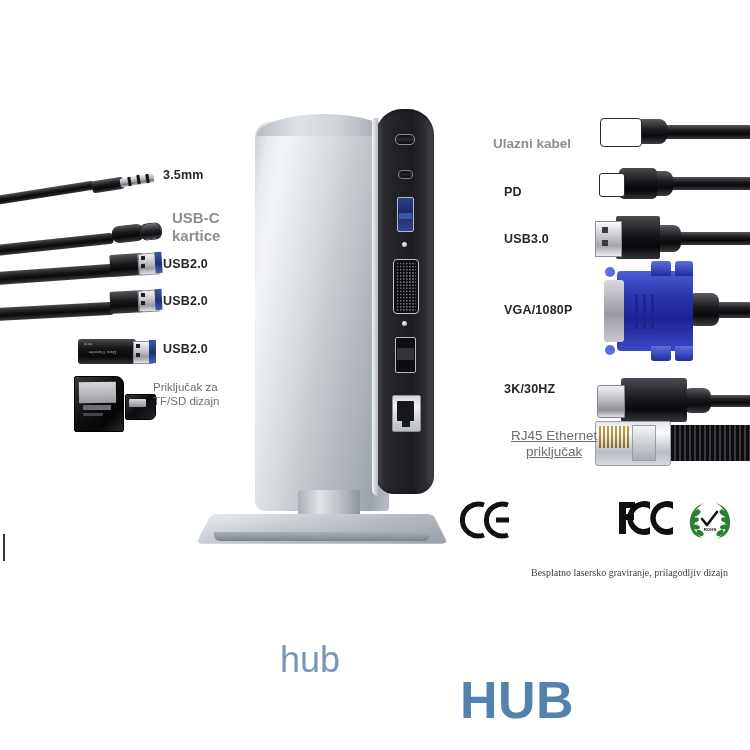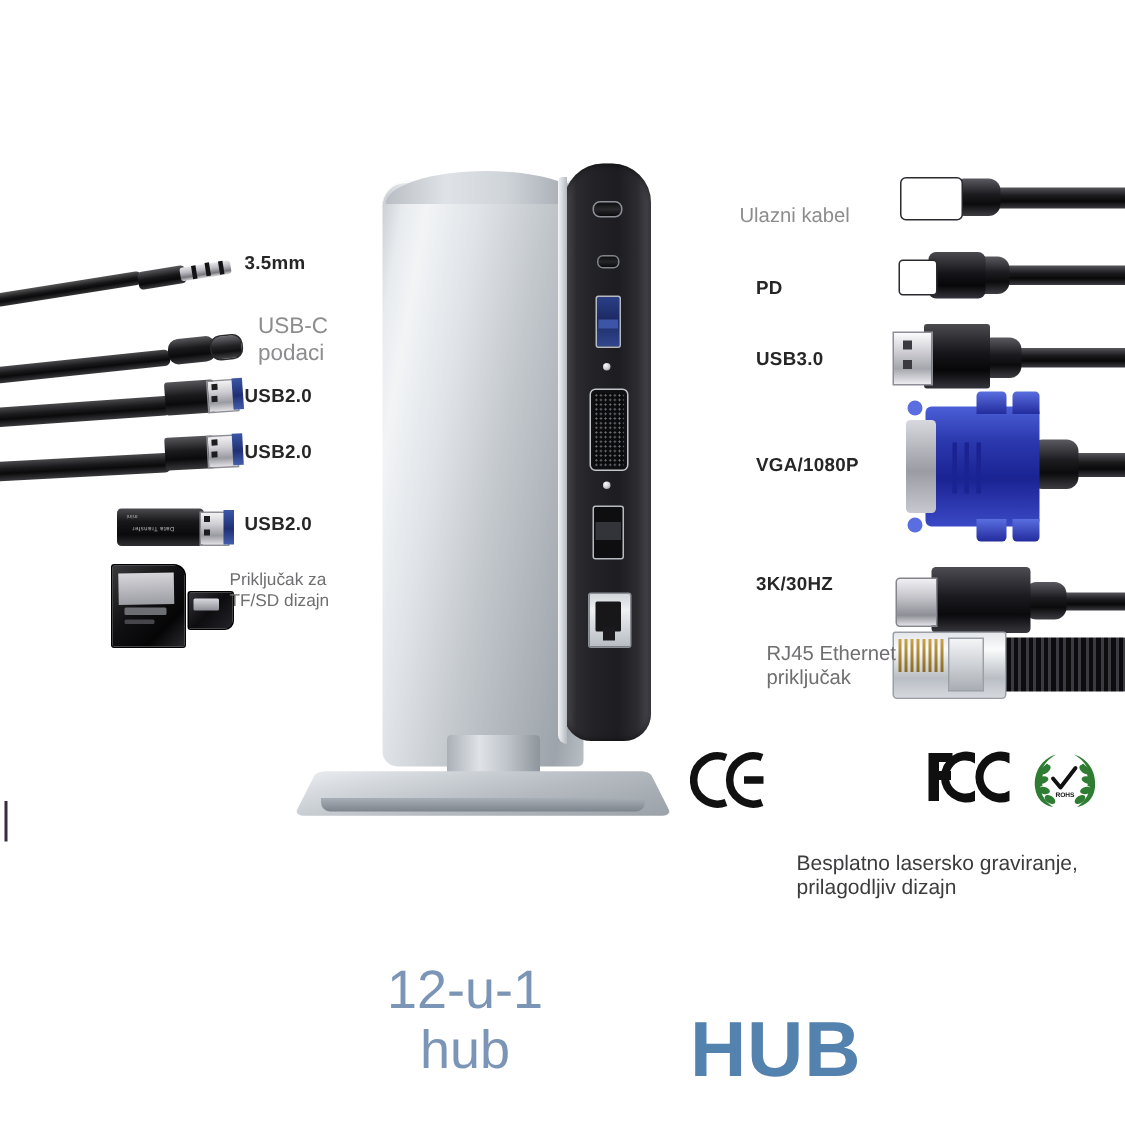--- a/index.html
+++ b/index.html
@@ -10,21 +10,21 @@
     position:relative;
   }
   .stage{position:absolute;left:0;top:0;width:750px;height:750px;}
 
   
   .abs{position:absolute;}
 
   
   .lbl{position:absolute;white-space:pre;line-height:1.18;}
   .lbl-bold{font-weight:bold;color:#262626;font-size:12.5px;letter-spacing:.2px;}
-  .lbl-light{color:#8d8d8f;font-weight:400;}
+  .lbl-light{color:#8d8d8f;font-weight:700;}
   .lbl-gray{color:#6f6f71;font-weight:400;}
 
   
   .cable-wrap{position:absolute;}
   .cord{position:absolute;background:linear-gradient(to bottom,#4a4a4d 0%,#1b1b1d 38%,#0a0a0b 62%,#3a3a3d 100%);border-radius:4px;}
   .cord.thin{background:linear-gradient(to bottom,#555 0%,#161618 45%,#0b0b0c 65%,#343436 100%);}
 
   
   .jack-body{position:absolute;background:linear-gradient(to bottom,#5a5a5e,#171719 45%,#09090a 70%,#3a3a3d);border-radius:3px;}
   .jack-tip{position:absolute;background:linear-gradient(to bottom,#e9e9ec,#b9b9bf 40%,#76767c 75%,#d4d4d8);border-radius:2px;}
@@ -101,21 +101,21 @@
   .rj-boot{position:absolute;background:repeating-linear-gradient(to right,#0c0c0e 0 3px,#3a3a40 3px 5px);border-radius:4px;}
 
   
   .ce-mark{position:absolute;color:#111;font-family:"Liberation Serif",serif;}
   .fcc{position:absolute;font-weight:bold;color:#0f0f0f;font-family:"Liberation Sans",sans-serif;letter-spacing:-3px;}
   .rohs-wrap{position:absolute;}
 
   
   .brand-12{position:absolute;color:#7b95b6;font-weight:400;text-align:center;line-height:1.12;}
   .brand-hub{position:absolute;color:#5482ae;font-weight:bold;letter-spacing:.5px;}
-  .bottom-note{position:absolute;color:#3c3c3e;font-size:14px;}
+  .bottom-note{position:absolute;color:#3c3c3e;font-size:10px;font-family:Liberation Serif, serif;}
   .edge-tick{position:absolute;background:#3a2a3e;}
 </style>
 </head>
 <body>
 
 <div class="stage">
 
   <div class="edge-tick" style="left:3px;top:534px;width:2px;height:27px;"></div>
 
   <div class="cable-wrap" style="left:0;top:150px;width:170px;height:290px;">
@@ -169,21 +169,21 @@
       <div class="abs" style="left:83px;top:255px;width:28px;height:5px;background:#6d6d74;border-radius:1px;"></div>
       <div class="abs" style="left:83px;top:263px;width:20px;height:3px;background:#45454b;border-radius:1px;"></div>
     </div>
     <div class="microsd" style="left:125px;top:244px;width:29px;height:24px;">
       <div class="abs" style="left:3px;top:4px;width:17px;height:8px;background:linear-gradient(to bottom,#d9d9df,#8e8e96);border-radius:1px;"></div>
     </div>
   </div>
 
   <div class="lbl lbl-bold" style="left:163px;top:168px;">3.5mm</div>
   <div class="lbl lbl-light" style="left:172px;top:209px;font-size:15px;">USB-C
-podaci</div>
+kartice</div>
   <div class="lbl lbl-bold" style="left:163px;top:257px;">USB2.0</div>
   <div class="lbl lbl-bold" style="left:163px;top:294px;">USB2.0</div>
   <div class="lbl lbl-bold" style="left:163px;top:342px;">USB2.0</div>
   <div class="lbl lbl-gray" style="left:153px;top:381px;font-size:11.5px;">Priključak za
 TF/SD dizajn</div>
 
   <div id="dock" style="left:200px;top:100px;width:260px;height:460px;">
 
     <div class="dock-front" style="left:55px;top:21px;width:134px;height:390px;"></div>
 
@@ -277,21 +277,21 @@
         <div class="abs" style="left:36px;top:3px;width:22px;height:34px;background:linear-gradient(to bottom,#f4f5f7,#a9aeb4);border:1px solid #9aa0a6;"></div>
       </div>
     </div>
   </div>
 
   <div class="lbl lbl-light" style="left:493px;top:136px;font-size:13.5px;">Ulazni kabel</div>
   <div class="lbl lbl-bold" style="left:504px;top:185px;">PD</div>
   <div class="lbl lbl-bold" style="left:504px;top:232px;">USB3.0</div>
   <div class="lbl lbl-bold" style="left:504px;top:303px;">VGA/1080P</div>
   <div class="lbl lbl-bold" style="left:504px;top:382px;">3K/30HZ</div>
-  <div class="lbl lbl-gray" style="left:511px;top:428px;font-size:13.5px;">RJ45 Ethernet
+  <div class="lbl lbl-gray" style="left:511px;top:428px;font-size:13.5px;text-align:center;text-decoration:underline;">RJ45 Ethernet
 priključak</div>
 
   <div class="ce-mark" style="left:460px;top:500px;">
     <svg width="52" height="40" viewBox="0 0 52 40">
       <path d="M24 5 A16 16 0 1 0 24 35" fill="none" stroke="#111" stroke-width="5"></path>
       <path d="M48 5 A16 16 0 1 0 48 35" fill="none" stroke="#111" stroke-width="5"></path>
       <rect x="36" y="17.5" width="13" height="5" fill="#111"></rect>
     </svg>
   </div>
 
@@ -320,18 +320,17 @@
         <ellipse cx="36" cy="36" rx="4" ry="2.4" transform="rotate(-35 36 36)"></ellipse>
       </g>
       <path d="M18 22 l5 6 l10 -13" fill="none" stroke="#111" stroke-width="2.6" stroke-linecap="round" stroke-linejoin="round"></path>
       <text x="26" y="34" font-size="4.4" font-family="Liberation Sans, sans-serif" fill="#111" text-anchor="middle" font-weight="bold">ROHS</text>
     </svg>
   </div>
 
   <div class="bottom-note" style="left:531px;top:567px;">Besplatno lasersko graviranje, prilagodljiv dizajn</div>
 
   <div class="brand-12" style="left:215px;top:640px;width:190px;font-size:36px;">
-    <div>12-u-1</div>
     <div>hub</div>
   </div>
   <div class="brand-hub" style="left:460px;top:670px;font-size:52px;">HUB</div>
 
 </div>
 
 </body></html>

